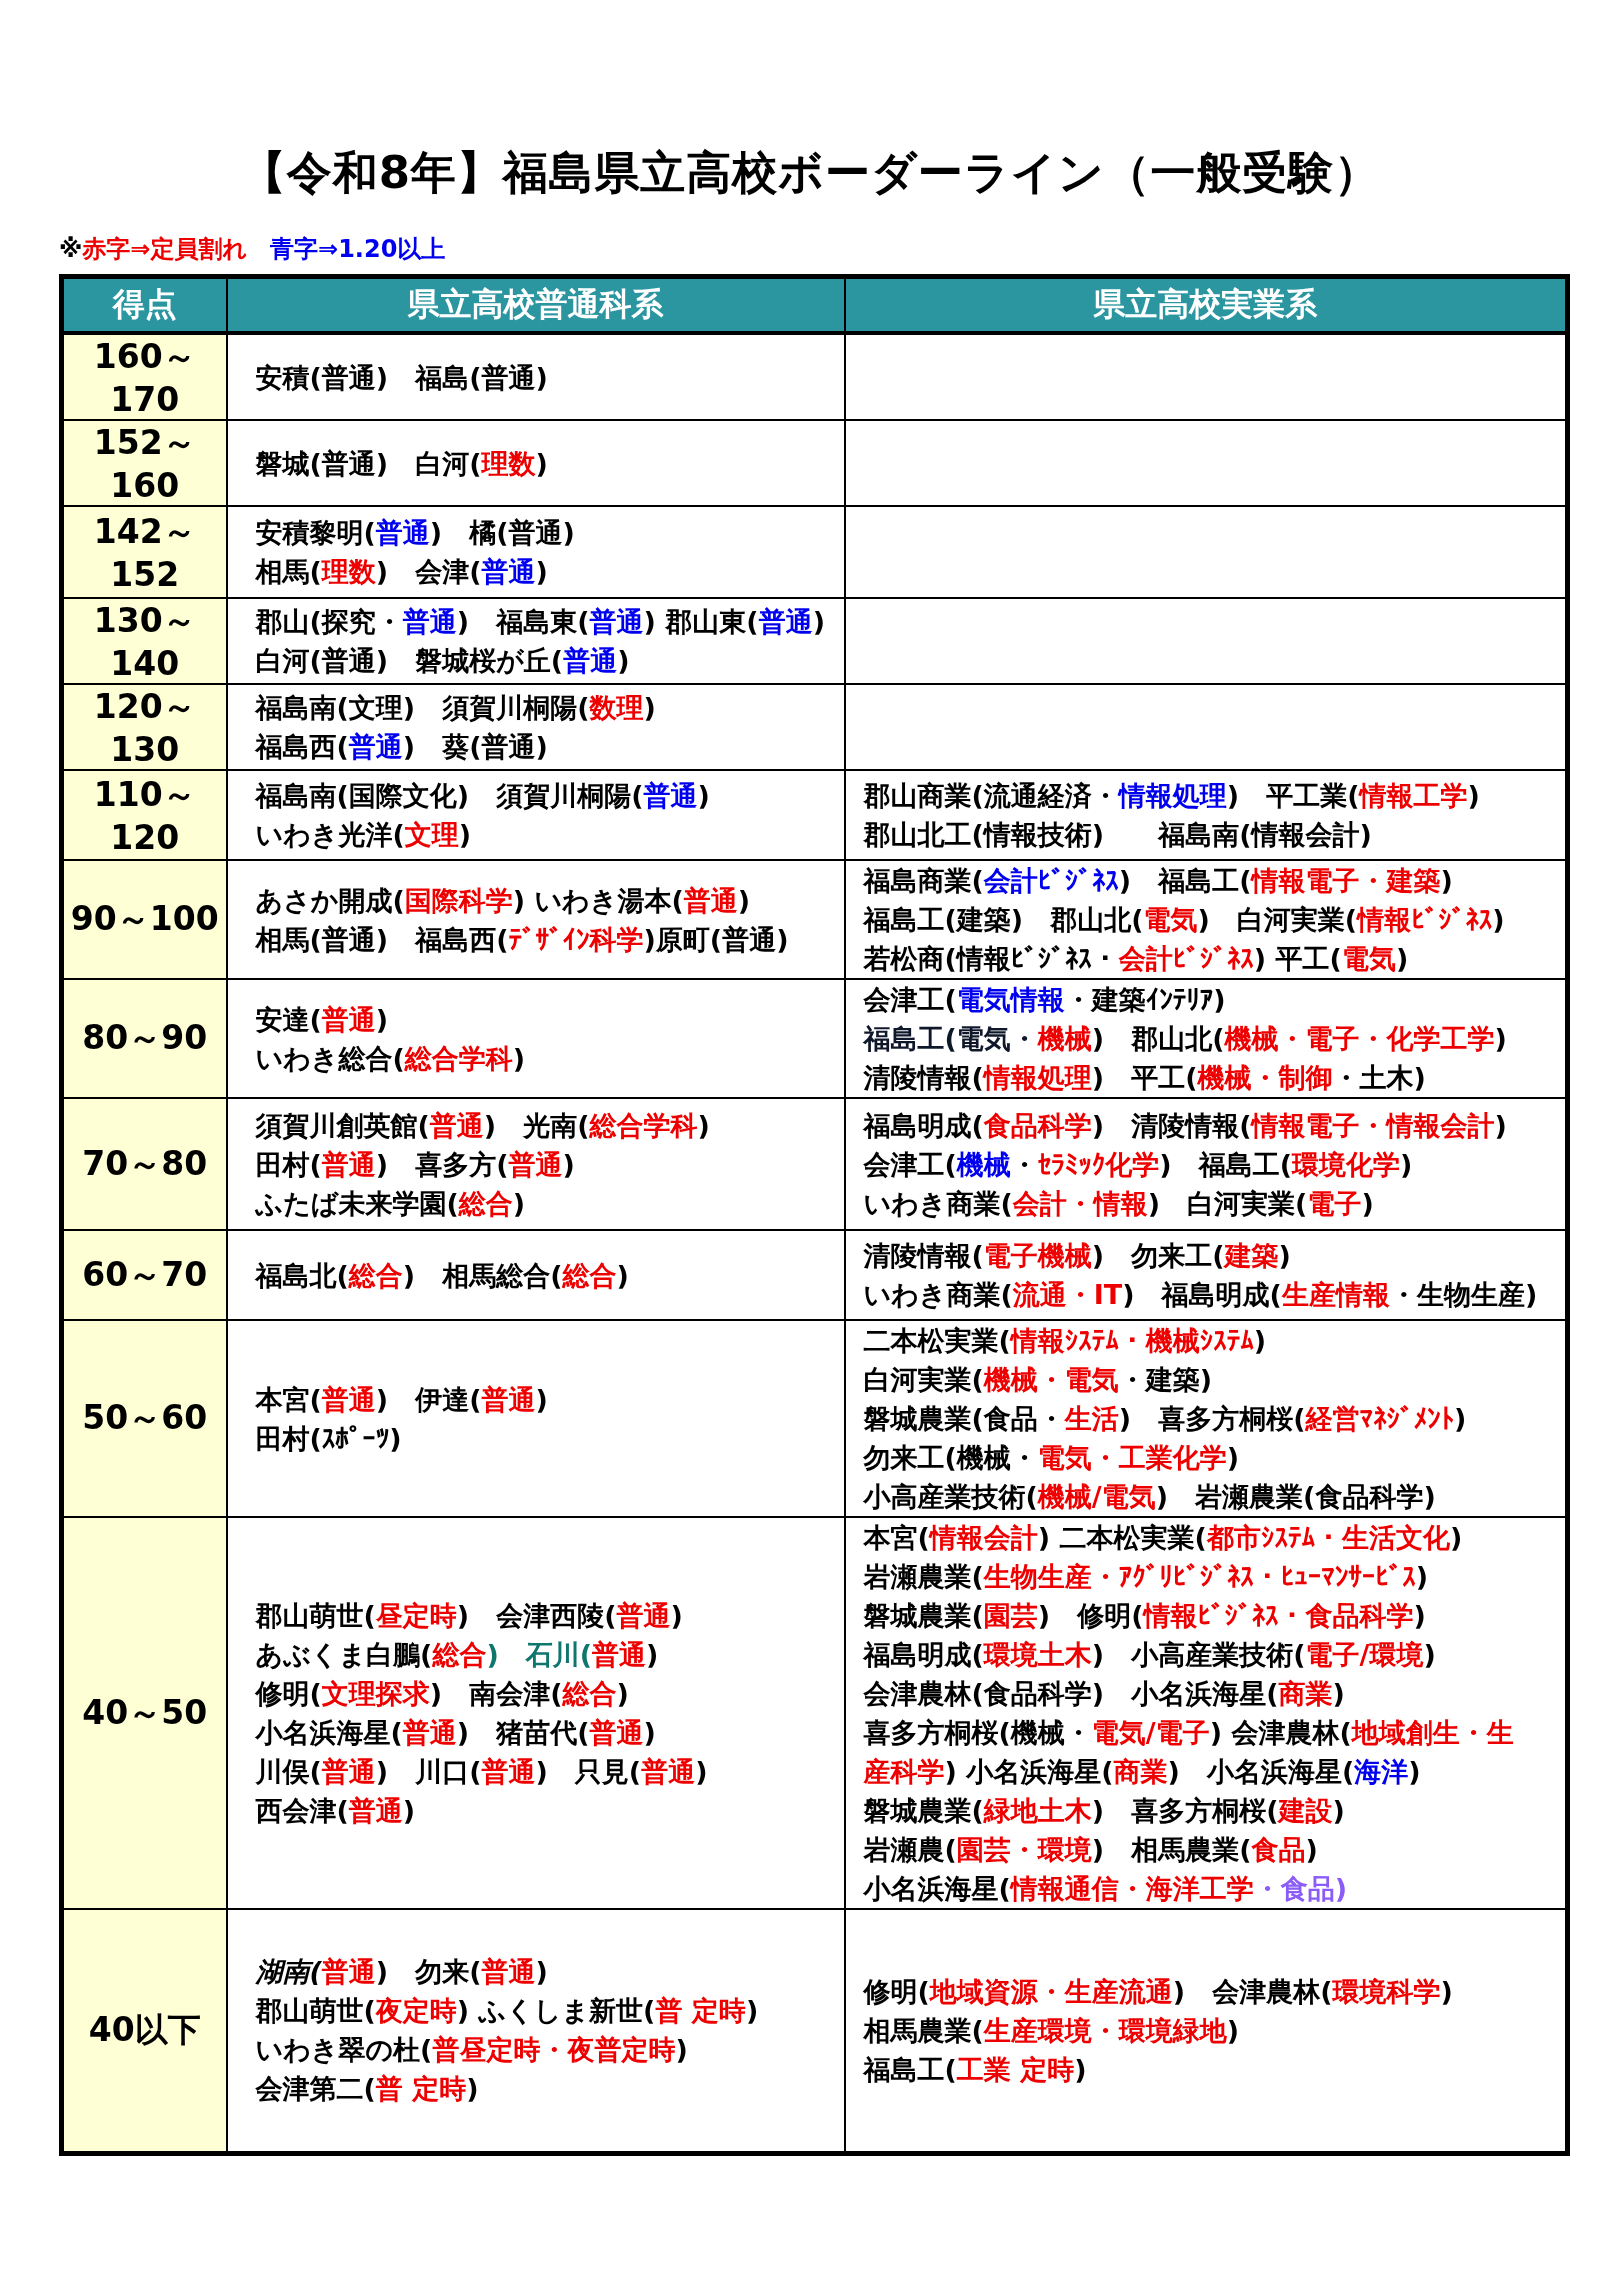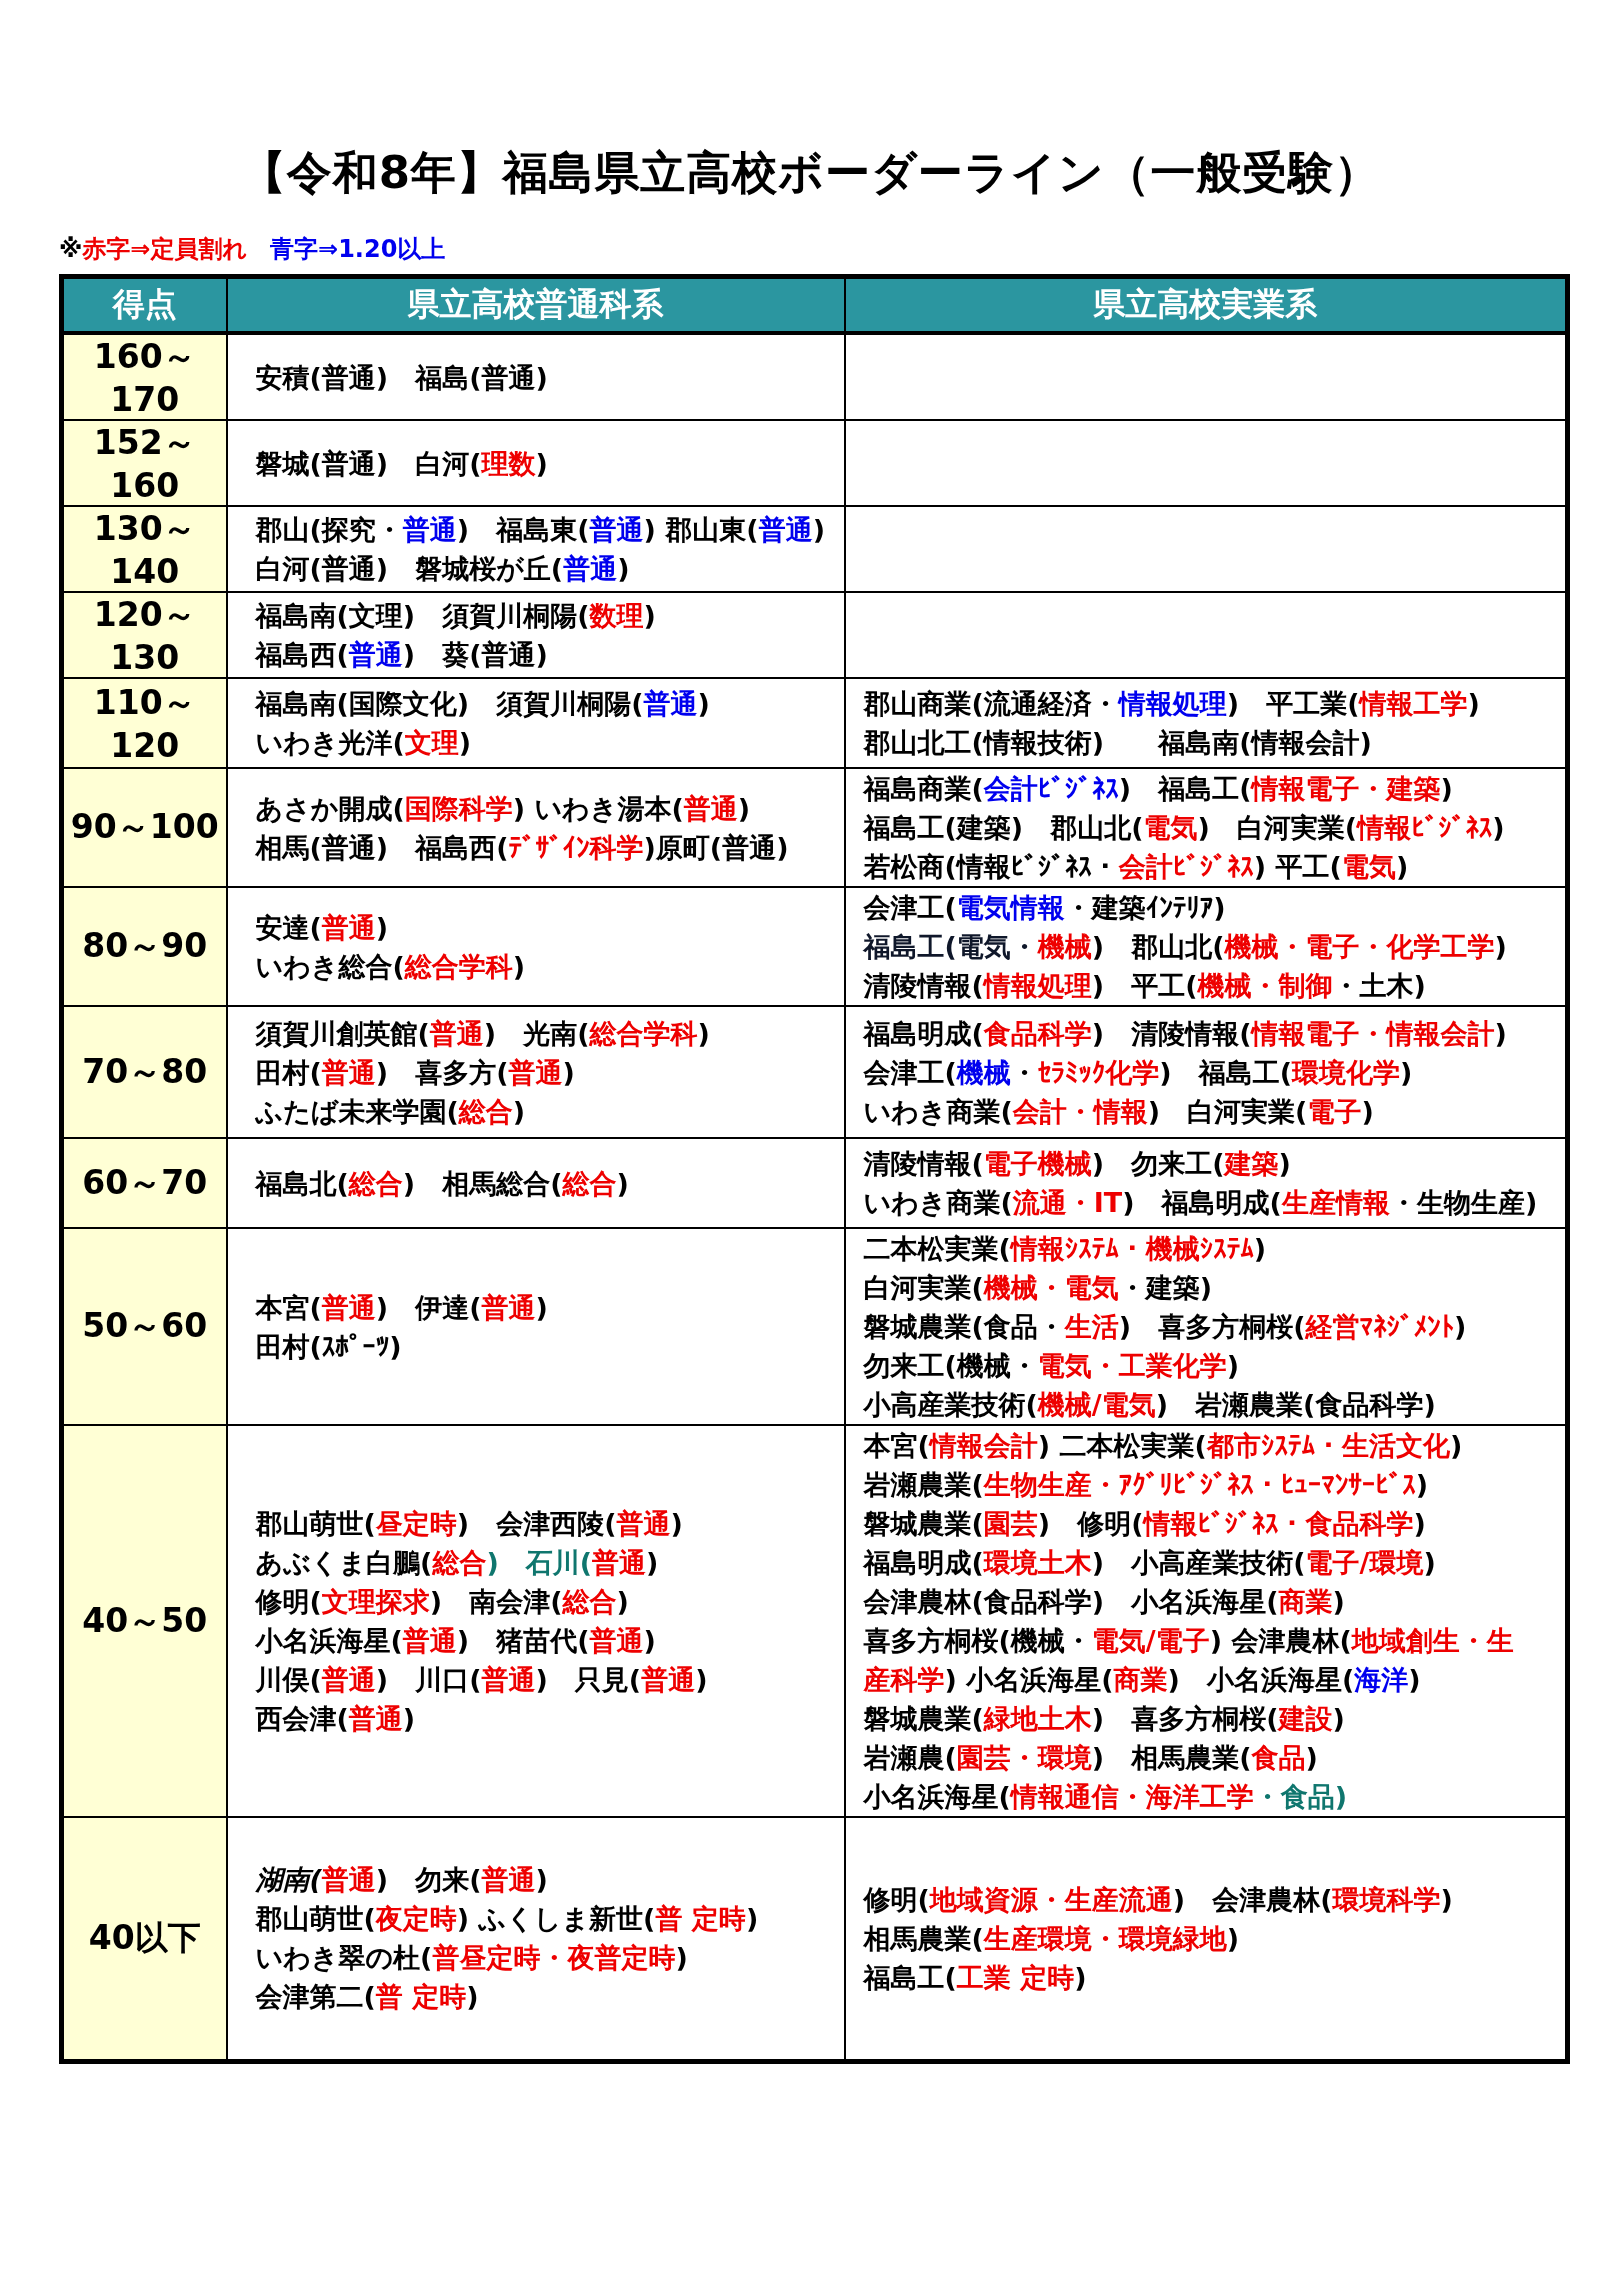--- a/index.html
+++ b/index.html
@@ -70,20 +70,28 @@
         </td>
         <td class="cell jitsu"></td>
       </tr>
       <tr style="height: 70px;">
         <td class="score">152～160</td>
         <td class="cell futsu">
           <div class="line"><span style="color: rgb(0, 0, 0);">磐城(普通)　白河(</span><span style="color: rgb(238, 0, 0);">理数</span><span style="color: rgb(0, 0, 0);">)</span></div>
         </td>
         <td class="cell jitsu"></td>
       </tr>
+      <tr style="height: 92px;">
+        <td class="score">142～152</td>
+        <td class="cell futsu">
+          <div class="line"><span style="color: rgb(0, 0, 0);">安積黎明(</span><span style="color: rgb(0, 0, 238);">普通</span><span style="color: rgb(0, 0, 0);">)　橘(普通)</span></div>
+          <div class="line"><span style="color: rgb(0, 0, 0);">相馬(</span><span style="color: rgb(238, 0, 0);">理数</span><span style="color: rgb(0, 0, 0);">)　会津(</span><span style="color: rgb(0, 0, 238);">普通</span><span style="color: rgb(0, 0, 0);">)</span></div>
+        </td>
+        <td class="cell jitsu"></td>
+      </tr>
       <tr style="height: 85px;">
         <td class="score">130～140</td>
         <td class="cell futsu">
           <div class="line"><span style="color: rgb(0, 0, 0);">郡山(探究・</span><span style="color: rgb(0, 0, 238);">普通</span><span style="color: rgb(0, 0, 0);">)　福島東(</span><span style="color: rgb(0, 0, 238);">普通</span><span style="color: rgb(0, 0, 0);">) 郡山東(</span><span style="color: rgb(0, 0, 238);">普通</span><span style="color: rgb(0, 0, 0);">)</span></div>
           <div class="line"><span style="color: rgb(0, 0, 0);">白河(普通)　磐城桜が丘(</span><span style="color: rgb(0, 0, 238);">普通</span><span style="color: rgb(0, 0, 0);">)</span></div>
         </td>
         <td class="cell jitsu"></td>
       </tr>
       <tr style="height: 85px;">
         <td class="score">120～130</td>
@@ -178,21 +186,21 @@
         <td class="cell jitsu">
           <div class="line"><span style="color: rgb(0, 0, 0);">本宮(</span><span style="color: rgb(238, 0, 0);">情報会計</span><span style="color: rgb(0, 0, 0);">) 二本松実業(</span><span style="color: rgb(238, 0, 0);">都市ｼｽﾃﾑ・生活文化</span><span style="color: rgb(0, 0, 0);">)</span></div>
           <div class="line"><span style="color: rgb(0, 0, 0);">岩瀬農業(</span><span style="color: rgb(238, 0, 0);">生物生産・ｱｸﾞﾘﾋﾞｼﾞﾈｽ・ﾋｭｰﾏﾝｻｰﾋﾞｽ</span><span style="color: rgb(0, 0, 0);">)</span></div>
           <div class="line"><span style="color: rgb(0, 0, 0);">磐城農業(</span><span style="color: rgb(238, 0, 0);">園芸</span><span style="color: rgb(0, 0, 0);">)　修明(</span><span style="color: rgb(238, 0, 0);">情報ﾋﾞｼﾞﾈｽ・食品科学</span><span style="color: rgb(0, 0, 0);">)</span></div>
           <div class="line"><span style="color: rgb(0, 0, 0);">福島明成(</span><span style="color: rgb(238, 0, 0);">環境土木</span><span style="color: rgb(0, 0, 0);">)　小高産業技術(</span><span style="color: rgb(238, 0, 0);">電子/環境</span><span style="color: rgb(0, 0, 0);">)</span></div>
           <div class="line"><span style="color: rgb(0, 0, 0);">会津農林(食品科学)　小名浜海星(</span><span style="color: rgb(238, 0, 0);">商業</span><span style="color: rgb(0, 0, 0);">)</span></div>
           <div class="line"><span style="color: rgb(0, 0, 0);">喜多方桐桜(機械・</span><span style="color: rgb(238, 0, 0);">電気/電子</span><span style="color: rgb(0, 0, 0);">) 会津農林(</span><span style="color: rgb(238, 0, 0);">地域創生・生</span></div>
           <div class="line"><span style="color: rgb(238, 0, 0);">産科学</span><span style="color: rgb(0, 0, 0);">) 小名浜海星(</span><span style="color: rgb(238, 0, 0);">商業</span><span style="color: rgb(0, 0, 0);">)　小名浜海星(</span><span style="color: rgb(0, 0, 238);">海洋</span><span style="color: rgb(0, 0, 0);">)</span></div>
           <div class="line"><span style="color: rgb(0, 0, 0);">磐城農業(</span><span style="color: rgb(238, 0, 0);">緑地土木</span><span style="color: rgb(0, 0, 0);">)　喜多方桐桜(</span><span style="color: rgb(238, 0, 0);">建設</span><span style="color: rgb(0, 0, 0);">)</span></div>
           <div class="line"><span style="color: rgb(0, 0, 0);">岩瀬農(</span><span style="color: rgb(238, 0, 0);">園芸・環境</span><span style="color: rgb(0, 0, 0);">)　相馬農業(</span><span style="color: rgb(238, 0, 0);">食品</span><span style="color: rgb(0, 0, 0);">)</span></div>
-          <div class="line"><span style="color: rgb(0, 0, 0);">小名浜海星(</span><span style="color: rgb(238, 0, 0);">情報通信・海洋工学</span><span style="color: #0f766e; text-align: right;">・食品)</span></div>
+          <div class="line"><span style="color: rgb(0, 0, 0);">小名浜海星(</span><span style="color: rgb(238, 0, 0);">情報通信・海洋工学</span><span style="color: #8b5cf6; text-align: right;">・食品)</span></div>
         </td>
       </tr>
       <tr style="height: 244px;">
         <td class="score">40以下</td>
         <td class="cell futsu">
           <div class="line"><span style="color: rgb(0, 0, 0); font-style: italic;">湖南(</span><span style="color: rgb(238, 0, 0);">普通</span><span style="color: rgb(0, 0, 0);">)　勿来(</span><span style="color: rgb(238, 0, 0);">普通</span><span style="color: rgb(0, 0, 0);">)</span></div>
           <div class="line"><span style="color: rgb(0, 0, 0);">郡山萌世(</span><span style="color: rgb(238, 0, 0);">夜定時</span><span style="color: rgb(0, 0, 0);">) ふくしま新世(</span><span style="color: rgb(238, 0, 0);">普 定時</span><span style="color: rgb(0, 0, 0);">)</span></div>
           <div class="line"><span style="color: rgb(0, 0, 0);">いわき翠の杜(</span><span style="color: rgb(238, 0, 0);">普昼定時・夜普定時</span><span style="color: rgb(0, 0, 0);">)</span></div>
           <div class="line"><span style="color: rgb(0, 0, 0);">会津第二(</span><span style="color: rgb(238, 0, 0);">普 定時</span><span style="color: rgb(0, 0, 0);">)</span></div>
         </td>

